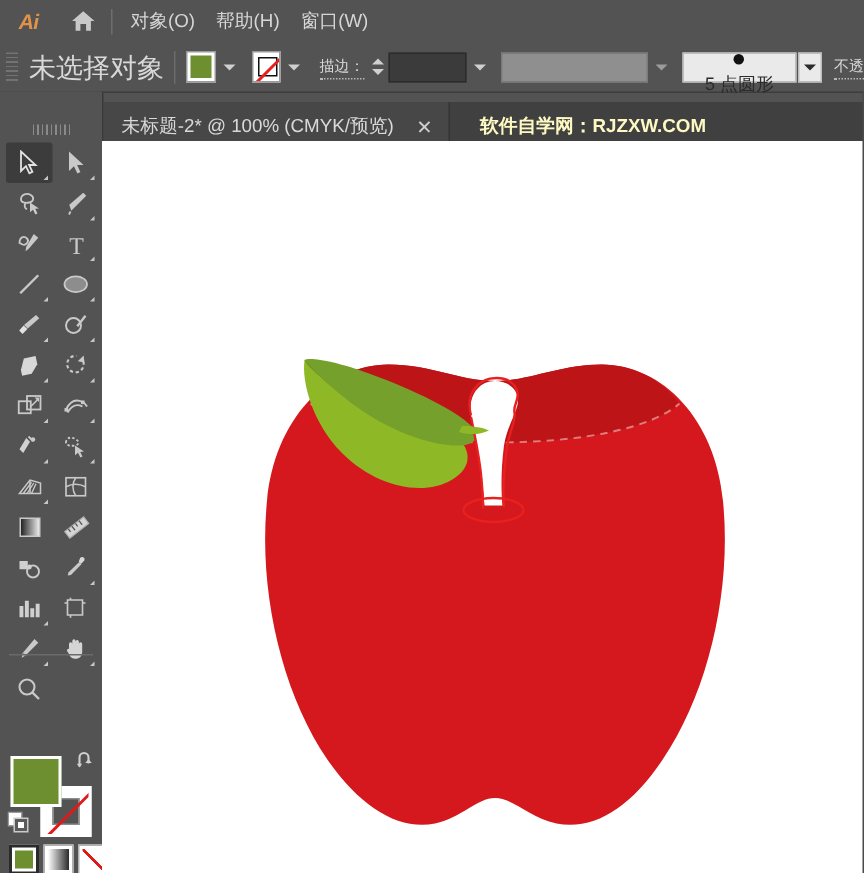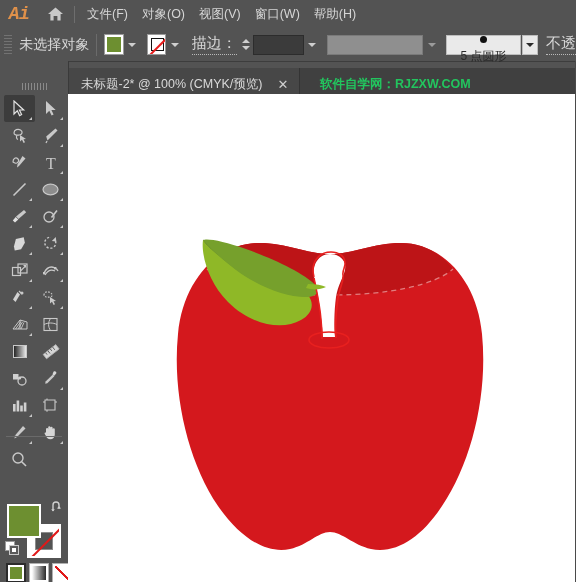--- a/index.html
+++ b/index.html
@@ -27,25 +27,25 @@
     left: 0; top: 0;
     width: 576px; height: 28px;
     background: #535353;
     display: flex;
     align-items: center;
   }
   .ai-logo {
     width: 38px; height: 28px;
     display: flex; align-items: center; justify-content: center;
     color: #e0914a;
-    font-size: 18px;
+    font-size: 14px;
     font-weight: bold;
     font-style: italic;
     letter-spacing: -0.5px;
-    font-family: Liberation Mono, monospace;
+    font-family: Liberation Sans, sans-serif;
   }
   .home-btn {
     width: 34px; height: 28px;
     display: flex; align-items: center; justify-content: center;
   }
   .menu-sep {
     width: 1px; height: 17px;
     background: #6e6e6e;
     margin: 0 5px 0 2px;
   }
@@ -76,21 +76,21 @@
   }
   .grip {
     width: 9px; height: 20px;
     margin-left: 4px;
     background:
       repeating-linear-gradient(to bottom, #7d7d7d 0px, #7d7d7d 1px, transparent 1px, transparent 3px);
     opacity: .75;
   }
   .cb-label {
     color: #d8d8d8;
-    font-size: 14px;
+    font-size: 18px;
     margin-left: 7px;
     white-space: nowrap;
   }
   .cb-sep {
     width: 1px; height: 22px;
     background: #6b6b6b;
     margin: 0 7px;
   }
   .swatch-box {
     width: 21px; height: 21px;
@@ -129,21 +129,21 @@
     margin-left: 1px;
   }
   .chev {
     width: 0; height: 0;
     border-left: 4px solid transparent;
     border-right: 4px solid transparent;
     border-top: 4px solid #cfcfcf;
   }
   .dotted-lbl {
     color: #d8d8d8;
-    font-size: 15px;
+    font-size: 10px;
     border-bottom: 1px dotted #b9b9b9;
     padding-bottom: 1px;
     white-space: nowrap;
   }
   .spinner {
     width: 11px; height: 20px;
     margin-left: 4px;
     display: flex; flex-direction: column;
     align-items: center; justify-content: center;
     gap: 3px;
@@ -236,21 +236,21 @@
     font-size: 13px;
     margin: 0 11px 0 15px;
     line-height: 1;
     cursor: default;
   }
   .watermark {
     position: absolute;
     left: 320px; top: 0;
     height: 33px;
     display: flex; align-items: center;
-    color: #22c55e;
+    color: #fef9c3;
     font-size: 12.5px;
     font-weight: bold;
     white-space: nowrap;
   }
 
   
   .toolbar {
     position: absolute;
     left: 0; top: 61px;
     width: 68px; height: 511px;
@@ -390,25 +390,23 @@
 
   <div class="menubar">
     <div class="ai-logo">Ai</div>
     <div class="home-btn">
       <svg width="17" height="16" viewBox="0 0 17 16">
         <path d="M8.5 1.5 L16 8 L13.6 8 L13.6 14.5 L10.4 14.5 L10.4 10 L6.6 10 L6.6 14.5 L3.4 14.5 L3.4 8 L1 8 Z" fill="#c9c9c9"></path>
       </svg>
     </div>
     <div class="menu-sep"></div>
     <div class="menu-items">
-      <div class="menu-item">文件(F)</div>
       <div class="menu-item">对象(O)</div>
-      <div class="menu-item">视图(V)</div>
+      <div class="menu-item">帮助(H)</div>
       <div class="menu-item">窗口(W)</div>
-      <div class="menu-item">帮助(H)</div>
     </div>
   </div>
 
   <div class="controlbar">
     <div class="grip"></div>
     <div class="cb-label">未选择对象</div>
     <div class="cb-sep"></div>
 
     <div class="swatch-box">
       <div class="swatch-inner" id="cb-fill" style="background: rgb(109, 143, 48);"></div>

